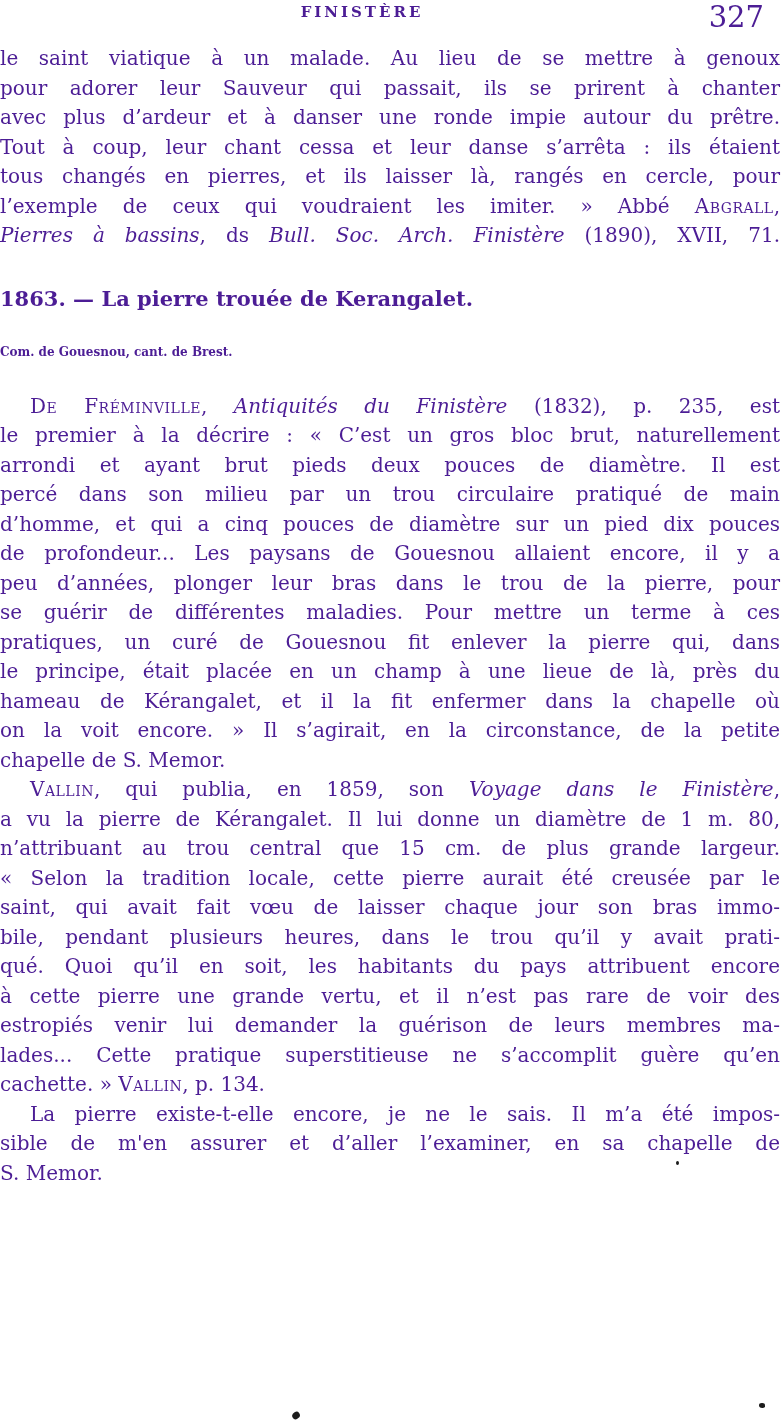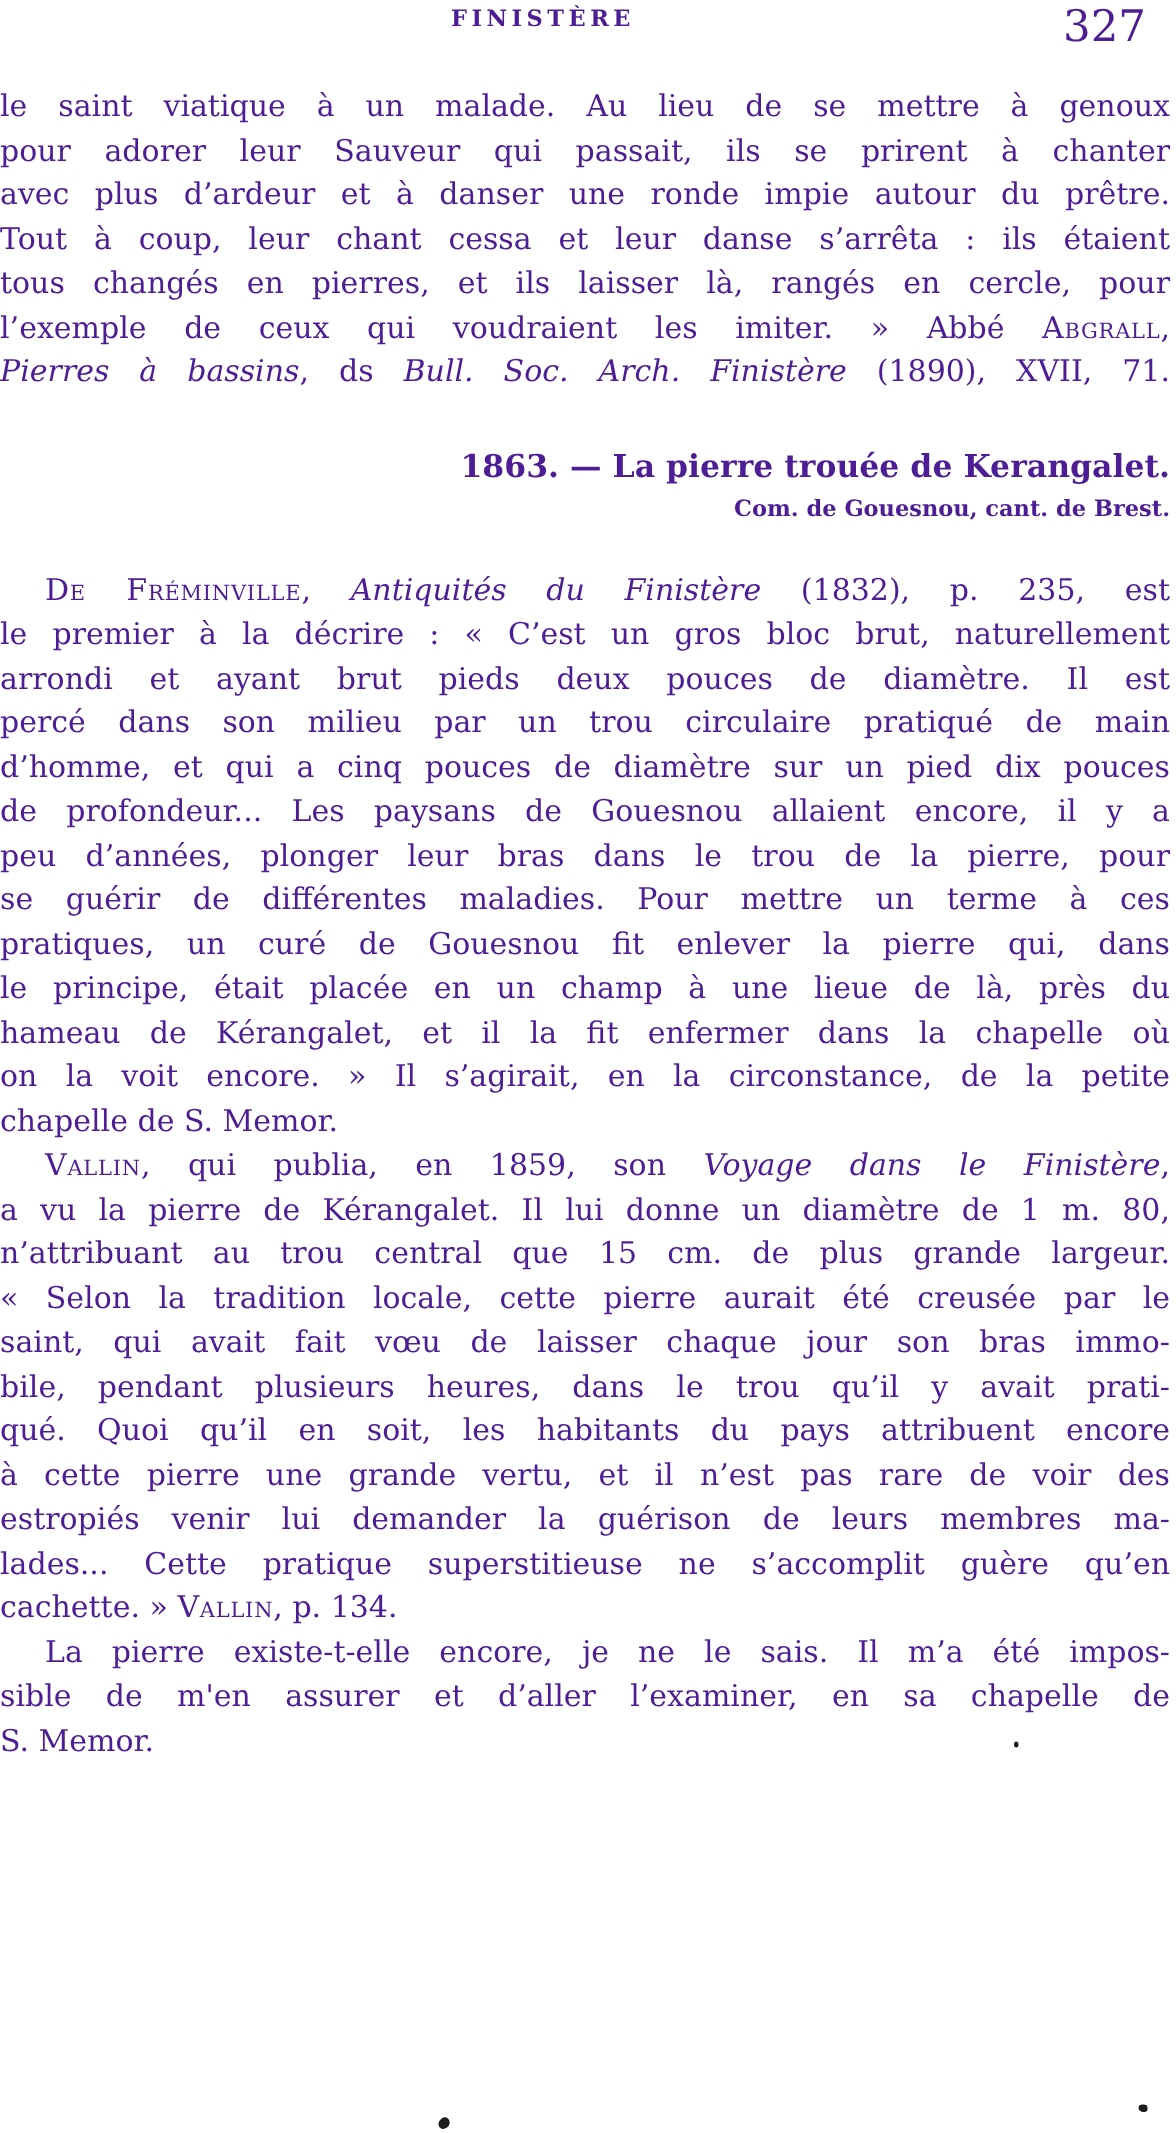--- a/index.html
+++ b/index.html
@@ -22,48 +22,48 @@
     font-weight: 700;
     letter-spacing: 3px;
   }
   .page-num {
     position: absolute;
     top: 0; right: 20px;
     font-size: 29px;
   }
   .text-block {
     position: absolute;
-    top: 56px; left: 0;
+    top: 44px; left: 0;
     width: 780px;
     font-size: 20px;
     line-height: 29.5px;
   }
   .paragraph { margin: 0; }
   .line {
     text-align: justify;
     text-align-last: justify;
   }
   .line.last { text-align-last: left; }
   .line.indent { text-indent: 30px; }
   .it { font-style: italic; }
   .sc { font-variant: small-caps; letter-spacing: 0.5px; }
   .heading-block {
     margin: 34px 0 28px 0;
-    text-align: right;
+    text-align: left;
   }
   .entry-heading {
     font-size: 21px;
     font-weight: 700;
     line-height: 28px;
   }
   .entry-sub {
-    font-size: 15px;
+    font-size: 12px;
     font-weight: 700;
     line-height: 24px;
-    margin-top: 2px;
+    margin-top: 27px;
   }
   .speck { position: absolute; background: #1c1c1c; }
   .speck-1 { left: 292px; top: 1412px; width: 8px; height: 7px; border-radius: 60% 45% 55% 50%; transform: rotate(-35deg); }
   .speck-2 { left: 759px; top: 1403px; width: 6px; height: 5px; border-radius: 50% 50% 40% 60%; }
   .speck-3 { left: 676px; top: 1161px; width: 3px; height: 4px; border-radius: 50%; }
 </style>
 </head>
 <body>
 
 <div class="page">

